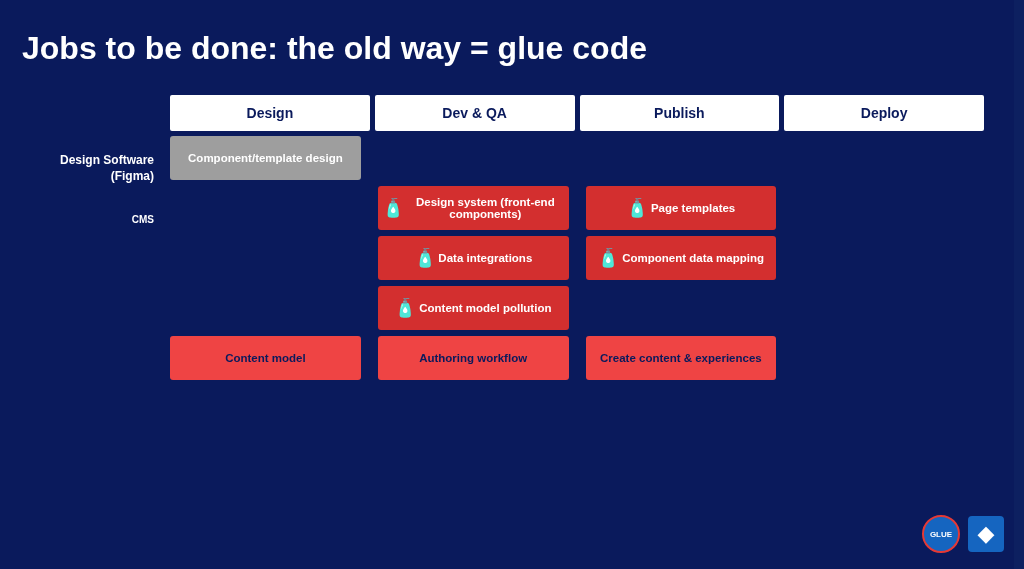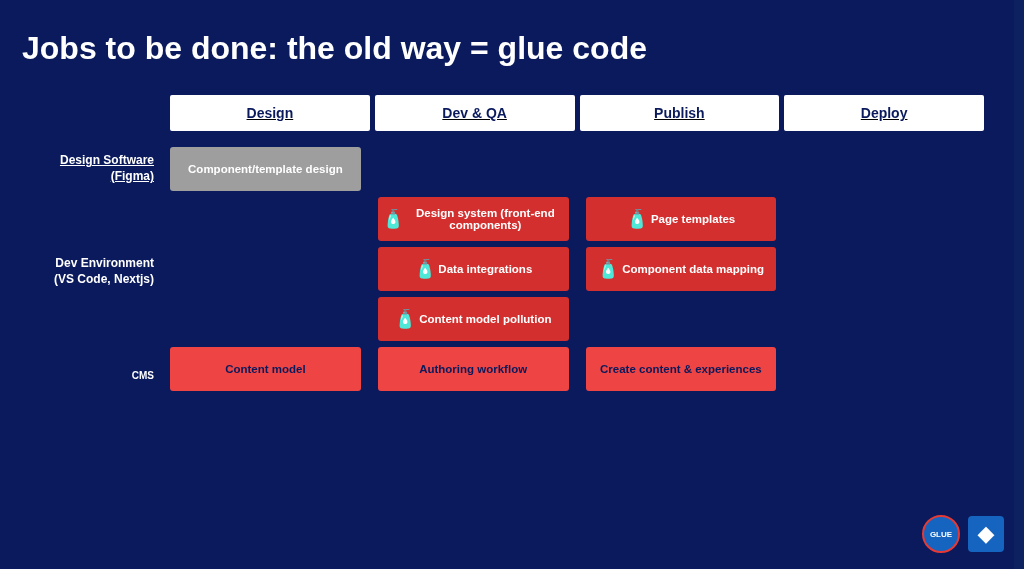--- a/index.html
+++ b/index.html
@@ -104,22 +104,21 @@
       display: flex;
       flex-direction: column;
       gap: 0;
     }
 
     
     .grid-header {
       display: grid;
       grid-template-columns: 1fr 1fr 1fr 1fr;
       gap: 5px;
-      margin-bottom: 16px;
-      text-decoration: underline;
+      margin-bottom: 5px;
     }
 
     .grid-body {
       display: flex;
       flex-direction: column;
       gap: 6px;
       flex: 1;
     }
 
     .grid-row {
@@ -165,21 +164,21 @@
     .bottle {
       font-size: 18px;
       flex-shrink: 0;
     }
 
     
     .design-row { align-items: center; }
     .cms-row { align-items: center; }
 
     
-    .lbl-design { height: 44px; text-decoration: underline; } 
+    .lbl-design { height: 44px; } 
     .lbl-cms { height: 44px; }
 
   </style>
 </head>
 <body>
 
 <div class="slide">
 
   <div class="title">Jobs to be done: the old way = glue code</div>
 
@@ -188,25 +187,20 @@
     <div class="labels-col">
 
       <div class="label-spacer"></div>
 
       <div class="label-row lbl-design">
         <span style="line-height:1.3; font-size:12px; font-weight:700; color:white; text-align:right;">
           Design Software<br>(Figma)
         </span>
       </div>
 
-      <div class="label-row" style="height: 150px; margin-top:6px;">
-        <span style="line-height:1.3; font-size:12px; font-weight:700; color:white; text-align:right;">
-          Dev Environment<br>(VS Code, Nextjs)
-        </span>
-      </div>
 
       <div class="label-row lbl-cms" style="margin-top:6px;">
         <span style="line-height:1.3; font-size:10px; font-weight:700; color:white; text-align:right;">
           CMS
         </span>
       </div>
     </div>
 
     <div class="table-col">
 

